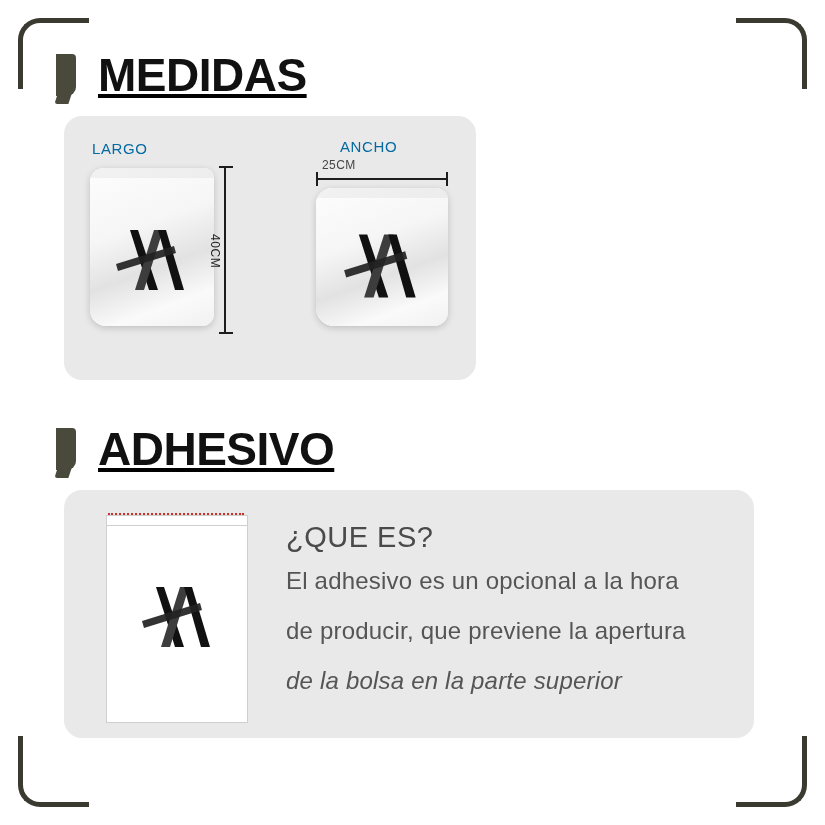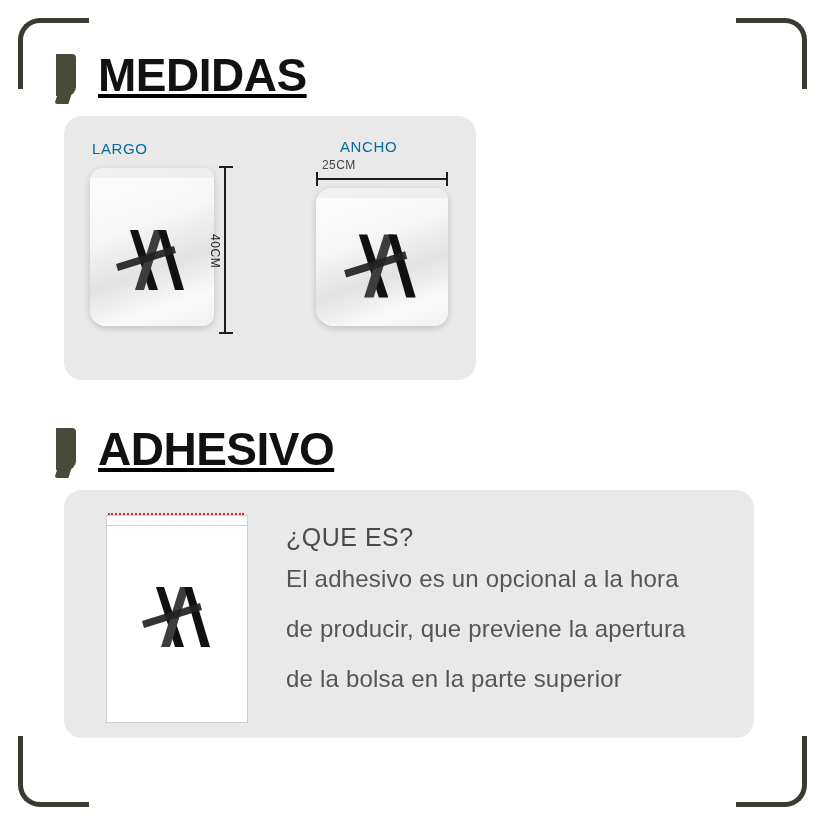--- a/index.html
+++ b/index.html
@@ -249,33 +249,33 @@
     top: 74px;
     transform: translateX(-50%);
   }
 
   .adh-text {
     flex: 1 1 auto;
     padding-left: 28px;
     padding-right: 26px;
   }
   .adh-title {
-    font-size: 25px;
+    font-size: 29px;
     color: #4a4a4a;
     letter-spacing: 0.5px;
     margin-bottom: 13px;
   }
   .adh-line {
     font-size: 24px;
     color: #555555;
     letter-spacing: 0.2px;
     margin-bottom: 22px;
     white-space: nowrap;
   }
-  .adh-line:last-child { margin-bottom: 12px; }
+  .adh-line:last-child { margin-bottom: 12px; font-style: italic; }
 </style>
 </head>
 <body>
 
 <div class="page">
 
   <div class="frame">
     <div class="corner tl"></div>
     <div class="corner tr"></div>
     <div class="corner bl"></div>

